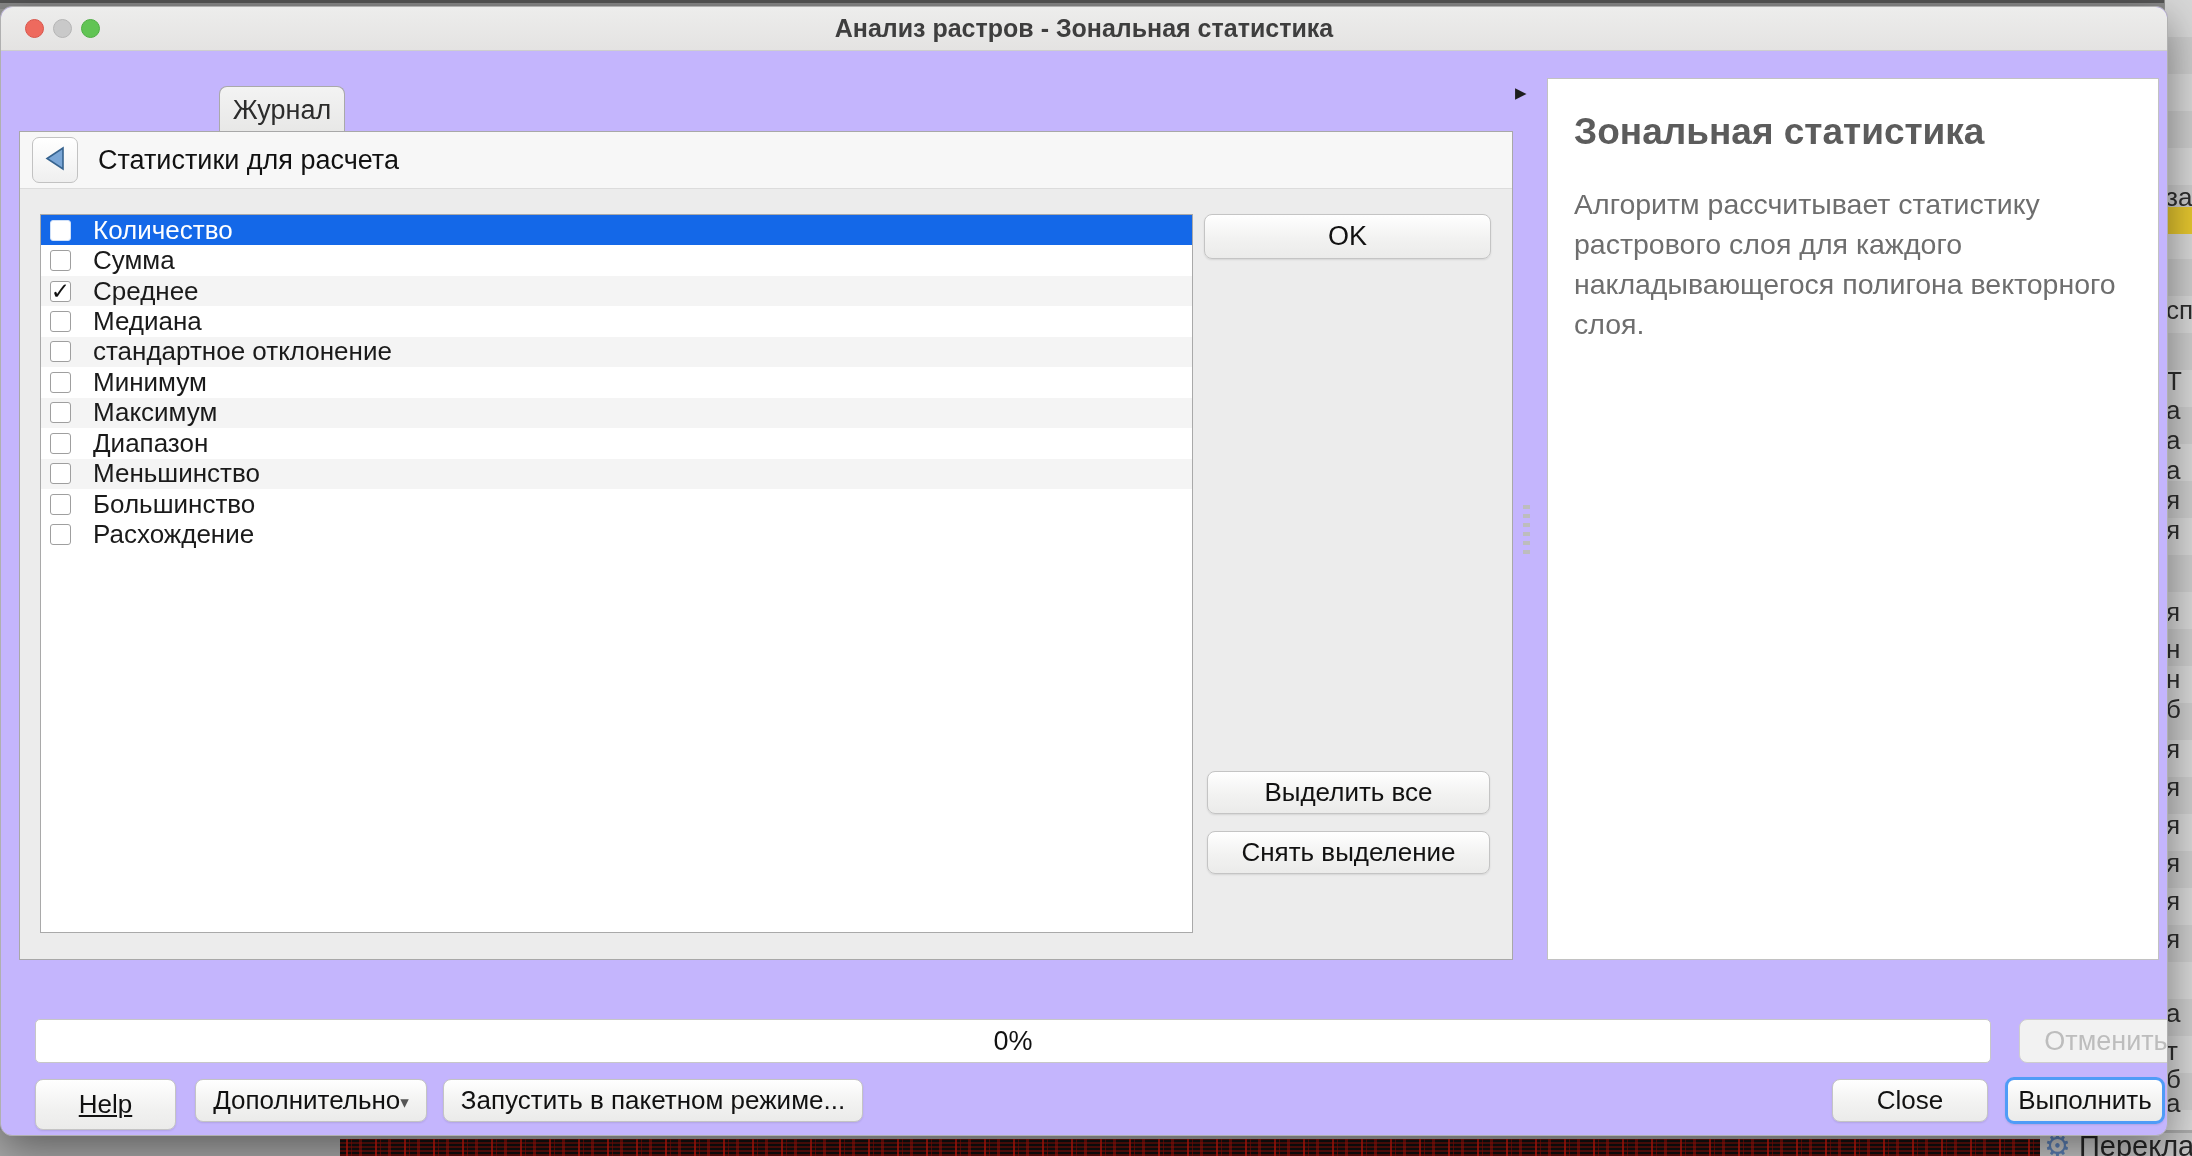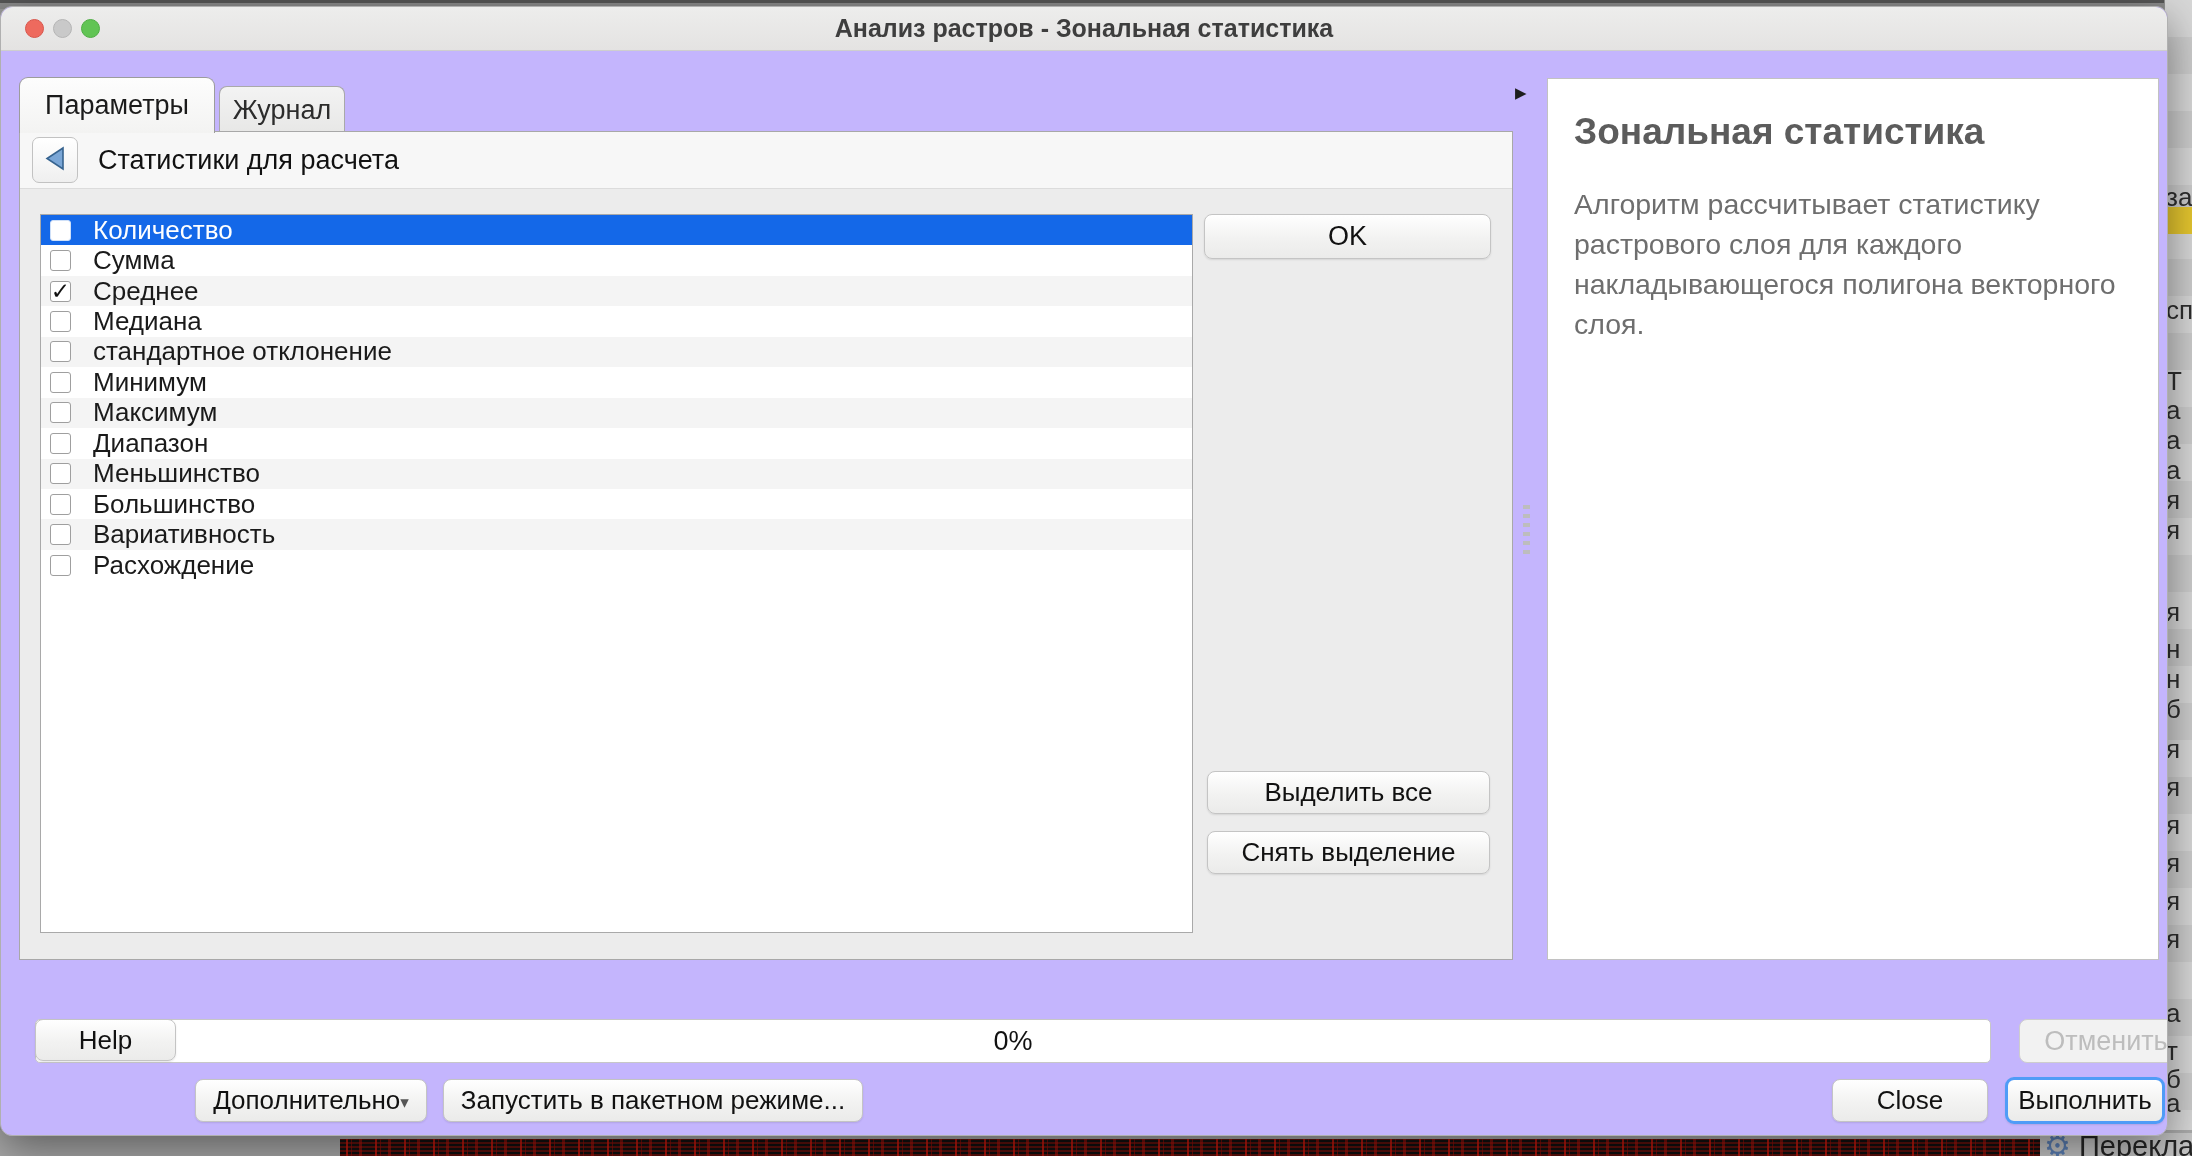--- a/index.html
+++ b/index.html
@@ -89,21 +89,21 @@
   #help-panel{position:absolute;left:1546px;top:71px;width:612px;height:882px;background:#fff;
     border:1.5px solid #c2c2c2;box-sizing:border-box;padding:24px 26px;overflow:hidden;}
   #help-panel h1{margin:8px 0 32px;font-size:37px;font-weight:bold;color:#5c5c5c;}
   #help-panel p{margin:0;font-size:28.5px;line-height:1.4;color:#6e6e6e;}
 
   
   #progress{position:absolute;left:34px;top:1012px;width:1956px;height:44px;background:#fff;
     border:1.5px solid #c7c7c7;border-radius:5px;box-sizing:border-box;
     display:flex;align-items:center;justify-content:center;font-size:27px;color:#111;}
   #cancel-btn{position:absolute;left:2018px;top:1012px;width:174px;height:44px;font-size:27px;}
-  #help-btn{position:absolute;left:34px;top:1012px;width:141px;height:42px;}
+  #help-btn{position:absolute;left:34px;top:1072px;width:141px;height:51px;text-decoration:underline;}
   #advanced-btn{position:absolute;left:194px;top:1072px;width:232px;height:43px;}
   #advanced-btn .dd{font-size:17px;color:#555;margin-top:3px;}
   #batch-btn{position:absolute;left:442px;top:1072px;width:420px;height:43px;}
   #close-btn{position:absolute;left:1831px;top:1072px;width:156px;height:43px;}
   #run-btn{position:absolute;left:2004px;top:1070px;width:160px;height:47px;
     border:3px solid var(--ring);border-radius:9px;}
 </style>
 </head>
 <body>
 
@@ -144,21 +144,20 @@
 
 <div id="dialog">
 
   <div id="titlebar">
     <span class="light" id="light-close"></span>
     <span class="light" id="light-min"></span>
     <span class="light" id="light-zoom"></span>
     <div id="title">Анализ растров - Зональная статистика</div>
   </div>
 
-  <div class="tab" id="tab-params">Параметры</div>
   <div class="tab" id="tab-log">Журнал</div>
 
   <div id="panel">
     <div id="panel-header">
       <div id="back-btn">
         <span>
           <svg width="27" height="27" viewBox="0 0 27 27">
             <polygon points="21,3 5,13.5 21,24" fill="#7aa6d6" stroke="#36638f" stroke-width="1.6"></polygon>
           </svg>
         </span>
@@ -200,24 +199,20 @@
           <span>Диапазон</span>
         </div>
         <div class="row alt">
           <span class="cb"></span>
           <span>Меньшинство</span>
         </div>
         <div class="row">
           <span class="cb"></span>
           <span>Большинство</span>
         </div>
-        <div class="row alt">
-          <span class="cb"></span>
-          <span>Вариативность</span>
-        </div>
         <div class="row">
           <span class="cb"></span>
           <span>Расхождение</span>
         </div>
       </div>
 
     <div class="btn" id="ok-btn">OK</div>
     <div class="btn" id="select-all-btn">Выделить все</div>
     <div class="btn" id="clear-sel-btn">Снять выделение</div>
   </div>

